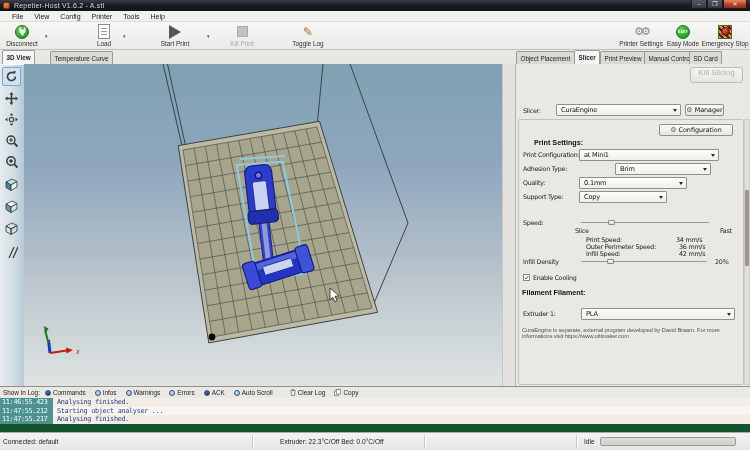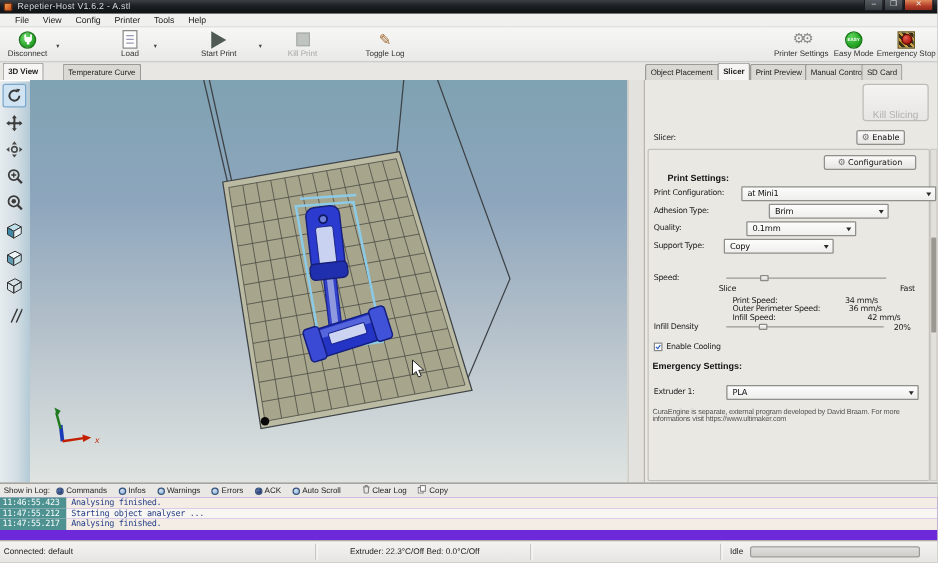--- a/index.html
+++ b/index.html
@@ -68,23 +68,23 @@
   .viewport svg { display:block; }
   .splitter { position:absolute; left:502px; top:0; width:13px; height:322px; background:#e4e2de; border-left:1px solid #c9c7c2; }
 
   
   .rightpanel { position:absolute; left:515px; top:0; width:235px; height:322px; background:#eae8e3; border-left:1px solid #b6b4ae; }
   .bigbtn { position:absolute; left:9px; top:2px; width:158px; height:29px;
     background:linear-gradient(#fbfbfb,#e9e9e8 55%,#dededd); border:1px solid #8f8f8c; border-radius:3px;
     display:flex; align-items:center; justify-content:center; font-size:11.5px; font-weight:bold; color:#1c1c1c; }
   .bigbtn .playglyph { width:0; height:0; border-left:8px solid #4a4a4a; border-top:5px solid transparent;
     border-bottom:5px solid transparent; margin-right:6px; }
-  .killbtn { position:absolute; left:174px; top:3px; width:53px; height:30px;
+  .killbtn { position:absolute; left:174px; top:3px; width:53px; height:16px;
     background:linear-gradient(#f4f3f1,#e7e6e3); border:1px solid #bdbcb8; border-radius:3px;
-    display:flex; align-items:flex-end; justify-content:center; font-size:8px; color:#b2b1ae; }
+    display:flex; align-items:flex-start; justify-content:center; font-size:8px; color:#b2b1ae; }
   .flabel { position:absolute; font-size:6.3px; color:#1c1c1c; white-space:nowrap; font-family:"DejaVu Sans",sans-serif; letter-spacing:-0.25px; }
   .header { position:absolute; font-size:7.2px; font-weight:bold; color:#111; white-space:nowrap; }
   .combo { position:absolute; height:12px; background:linear-gradient(#fdfdfd,#eeeeec); border:1px solid #8f8f8c;
     border-radius:1px; display:flex; align-items:center; padding-left:4px; font-size:6.6px; color:#111;
     font-family:"DejaVu Sans",sans-serif; letter-spacing:-0.2px; }
   .combo .arrow { position:absolute; right:3px; top:4px; width:0; height:0;
     border-left:2.5px solid transparent; border-right:2.5px solid transparent; border-top:3.5px solid #2a2a2a; }
   .smallbtn { position:absolute; height:12px; background:linear-gradient(#fafaf9,#e6e5e2); border:1px solid #908f8c;
     border-radius:2px; display:flex; align-items:center; justify-content:center; font-size:6.4px; color:#111;
     font-family:"DejaVu Sans",sans-serif; }
@@ -103,21 +103,21 @@
 
   
   .logbar { position:absolute; left:0; top:386px; width:750px; height:12px; background:#e9e8e4;
     border-top:1px solid #8f8f8c; display:flex; align-items:center; padding-left:3px; }
   .logbar .lbl { font-size:6.4px; color:#222; margin-right:5px; white-space:nowrap; }
   .chip { display:flex; align-items:center; margin-right:9px; font-size:6.4px; color:#222; white-space:nowrap; }
   .chip .dot { width:6px; height:6px; border-radius:50%; margin-right:2px; border:1px solid #35527e;
     background:radial-gradient(circle at 35% 30%, #cfe0f2, #9fbede 70%, #7ea3cc); }
   .chip.on .dot { background:radial-gradient(circle at 35% 30%, #5a77b0, #24386e 70%, #16264e); }
   .chip .micon { margin-right:2px; font-size:7px; color:#666; line-height:7px; }
-  .logrows { position:absolute; left:0; top:398px; width:750px; height:34px; background:#6d28d9; }
+  .logrows { position:absolute; left:0; top:398px; width:750px; height:34px; background:#14532d; }
   .logrow { position:relative; height:8.5px; font-family:"DejaVu Sans Mono", monospace; font-size:6.8px;
     letter-spacing:-0.3px; line-height:8.5px; white-space:nowrap; }
   .logrow:nth-child(odd) { background:#f3ede5; }
   .logrow:nth-child(even) { background:#f8f6f2; }
   .logrow .ts { display:inline-block; width:53px; background:#4e9191; color:#f4fbfb; padding-left:2px; height:8.5px; }
   .logrow .msg { color:#274089; margin-left:4px; }
 
   
   .statusbar { position:absolute; left:0; top:432px; width:750px; height:18px; background:linear-gradient(#f4f3f1,#e6e5e2);
     border-top:1px solid #aeaca8; font-size:6.6px; color:#222; }
@@ -351,51 +351,55 @@
     </div>
 
     <div class="splitter"></div>
 
     <div class="rightpanel">
       <div class="killbtn">
           <span>Kill Slicing</span>
         </div>
 
       <div class="flabel" style="left:7px;top:43px;">Slicer:</div>
+      <div class="combo" style="left:40px;top:40px;width:125px;">
+        <span>CuraEngine</span>
+          <span class="arrow"></span>
+      </div>
       <div class="smallbtn" style="left:169px;top:40px;width:39px;">
         <span class="gear">⚙</span>
-          <span>Enable</span>
+          <span>Manager</span>
       </div>
 
       <div class="groupbox"></div>
       <div class="vscroll">
           <span class="thumb" style="top:70px;height:76px;"></span>
         </div>
 
       <div class="smallbtn" style="left:143px;top:60px;width:74px;">
         <span class="gear">⚙</span>
           <span>Configuration</span>
       </div>
 
       <div class="header" style="left:18px;top:74px;">Print Settings:</div>
 
       <div class="flabel" style="left:7px;top:87px;">Print Configuration:</div>
-      <div class="combo" style="left:77px;top:85px;width:156px;">
+      <div class="combo" style="left:63px;top:85px;width:140px;">
         <span>at Mini1</span>
           <span class="arrow"></span>
       </div>
 
       <div class="flabel" style="left:7px;top:101px;">Adhesion Type:</div>
       <div class="combo" style="left:63px;top:99px;width:96px;margin-left:36px;">
         <span>Brim</span>
           <span class="arrow"></span>
       </div>
 
       <div class="flabel" style="left:7px;top:115px;">Quality:</div>
-      <div class="combo" style="left:81px;top:113px;width:88px;">
+      <div class="combo" style="left:63px;top:113px;width:108px;">
         <span>0.1mm</span>
           <span class="arrow"></span>
       </div>
 
       <div class="flabel" style="left:7px;top:129px;">Support Type:</div>
       <div class="combo" style="left:63px;top:127px;width:88px;">
         <span>Copy</span>
           <span class="arrow"></span>
       </div>
 
@@ -404,36 +408,36 @@
         <span class="slider-thumb" style="left:27px;"></span>
       </div>
       <div class="speedval-label" style="left:59px;top:163px;">Slice</div>
       <div class="speedval-label" style="left:204px;top:163px;">Fast</div>
 
       <div class="speedval-label" style="left:70px;top:172px;">Print Speed:</div>
       <div class="speedval-label" style="left:160px;top:172px;">34 mm/s</div>
       <div class="speedval-label" style="left:70px;top:179px;">Outer Perimeter Speed:</div>
       <div class="speedval-label" style="left:163px;top:179px;">36 mm/s</div>
       <div class="speedval-label" style="left:70px;top:186px;">Infill Speed:</div>
-      <div class="speedval-label" style="left:178px;top:186px;">42 mm/s</div>
+      <div class="speedval-label" style="left:163px;top:186px;">42 mm/s</div>
 
       <div class="flabel" style="left:7px;top:194px;">Infill Density</div>
       <div class="slider-track" style="left:65px;top:197px;width:126px;">
         <span class="slider-thumb" style="left:26px;"></span>
       </div>
       <div class="speedval-label" style="left:199px;top:194px;">20%</div>
 
       <div class="checkbox" style="left:7px;top:210px;">
         <svg width="7" height="7" viewBox="0 0 7 7">
             <path d="M1 3.5 L3 5.5 L6 1.5" stroke="#2a62c8" stroke-width="1.4" fill="none"></path>
           </svg>
       </div>
       <div class="flabel" style="left:17px;top:210px;">Enable Cooling</div>
 
-      <div class="header" style="left:6px;top:224px;">Emergency Settings:</div>
+      <div class="header" style="left:6px;top:224px;">Filament Filament:</div>
 
       <div class="flabel" style="left:7px;top:246px;">Extruder 1:</div>
       <div class="combo" style="left:65px;top:244px;width:154px;">
         <span>PLA</span>
           <span class="arrow"></span>
       </div>
 
       <div class="note" style="left:6px;top:263px;width:202px;">CuraEngine is separate, external program developed by David Braam. For more informations visit https://www.ultimaker.com</div>
     </div>
   </div>

